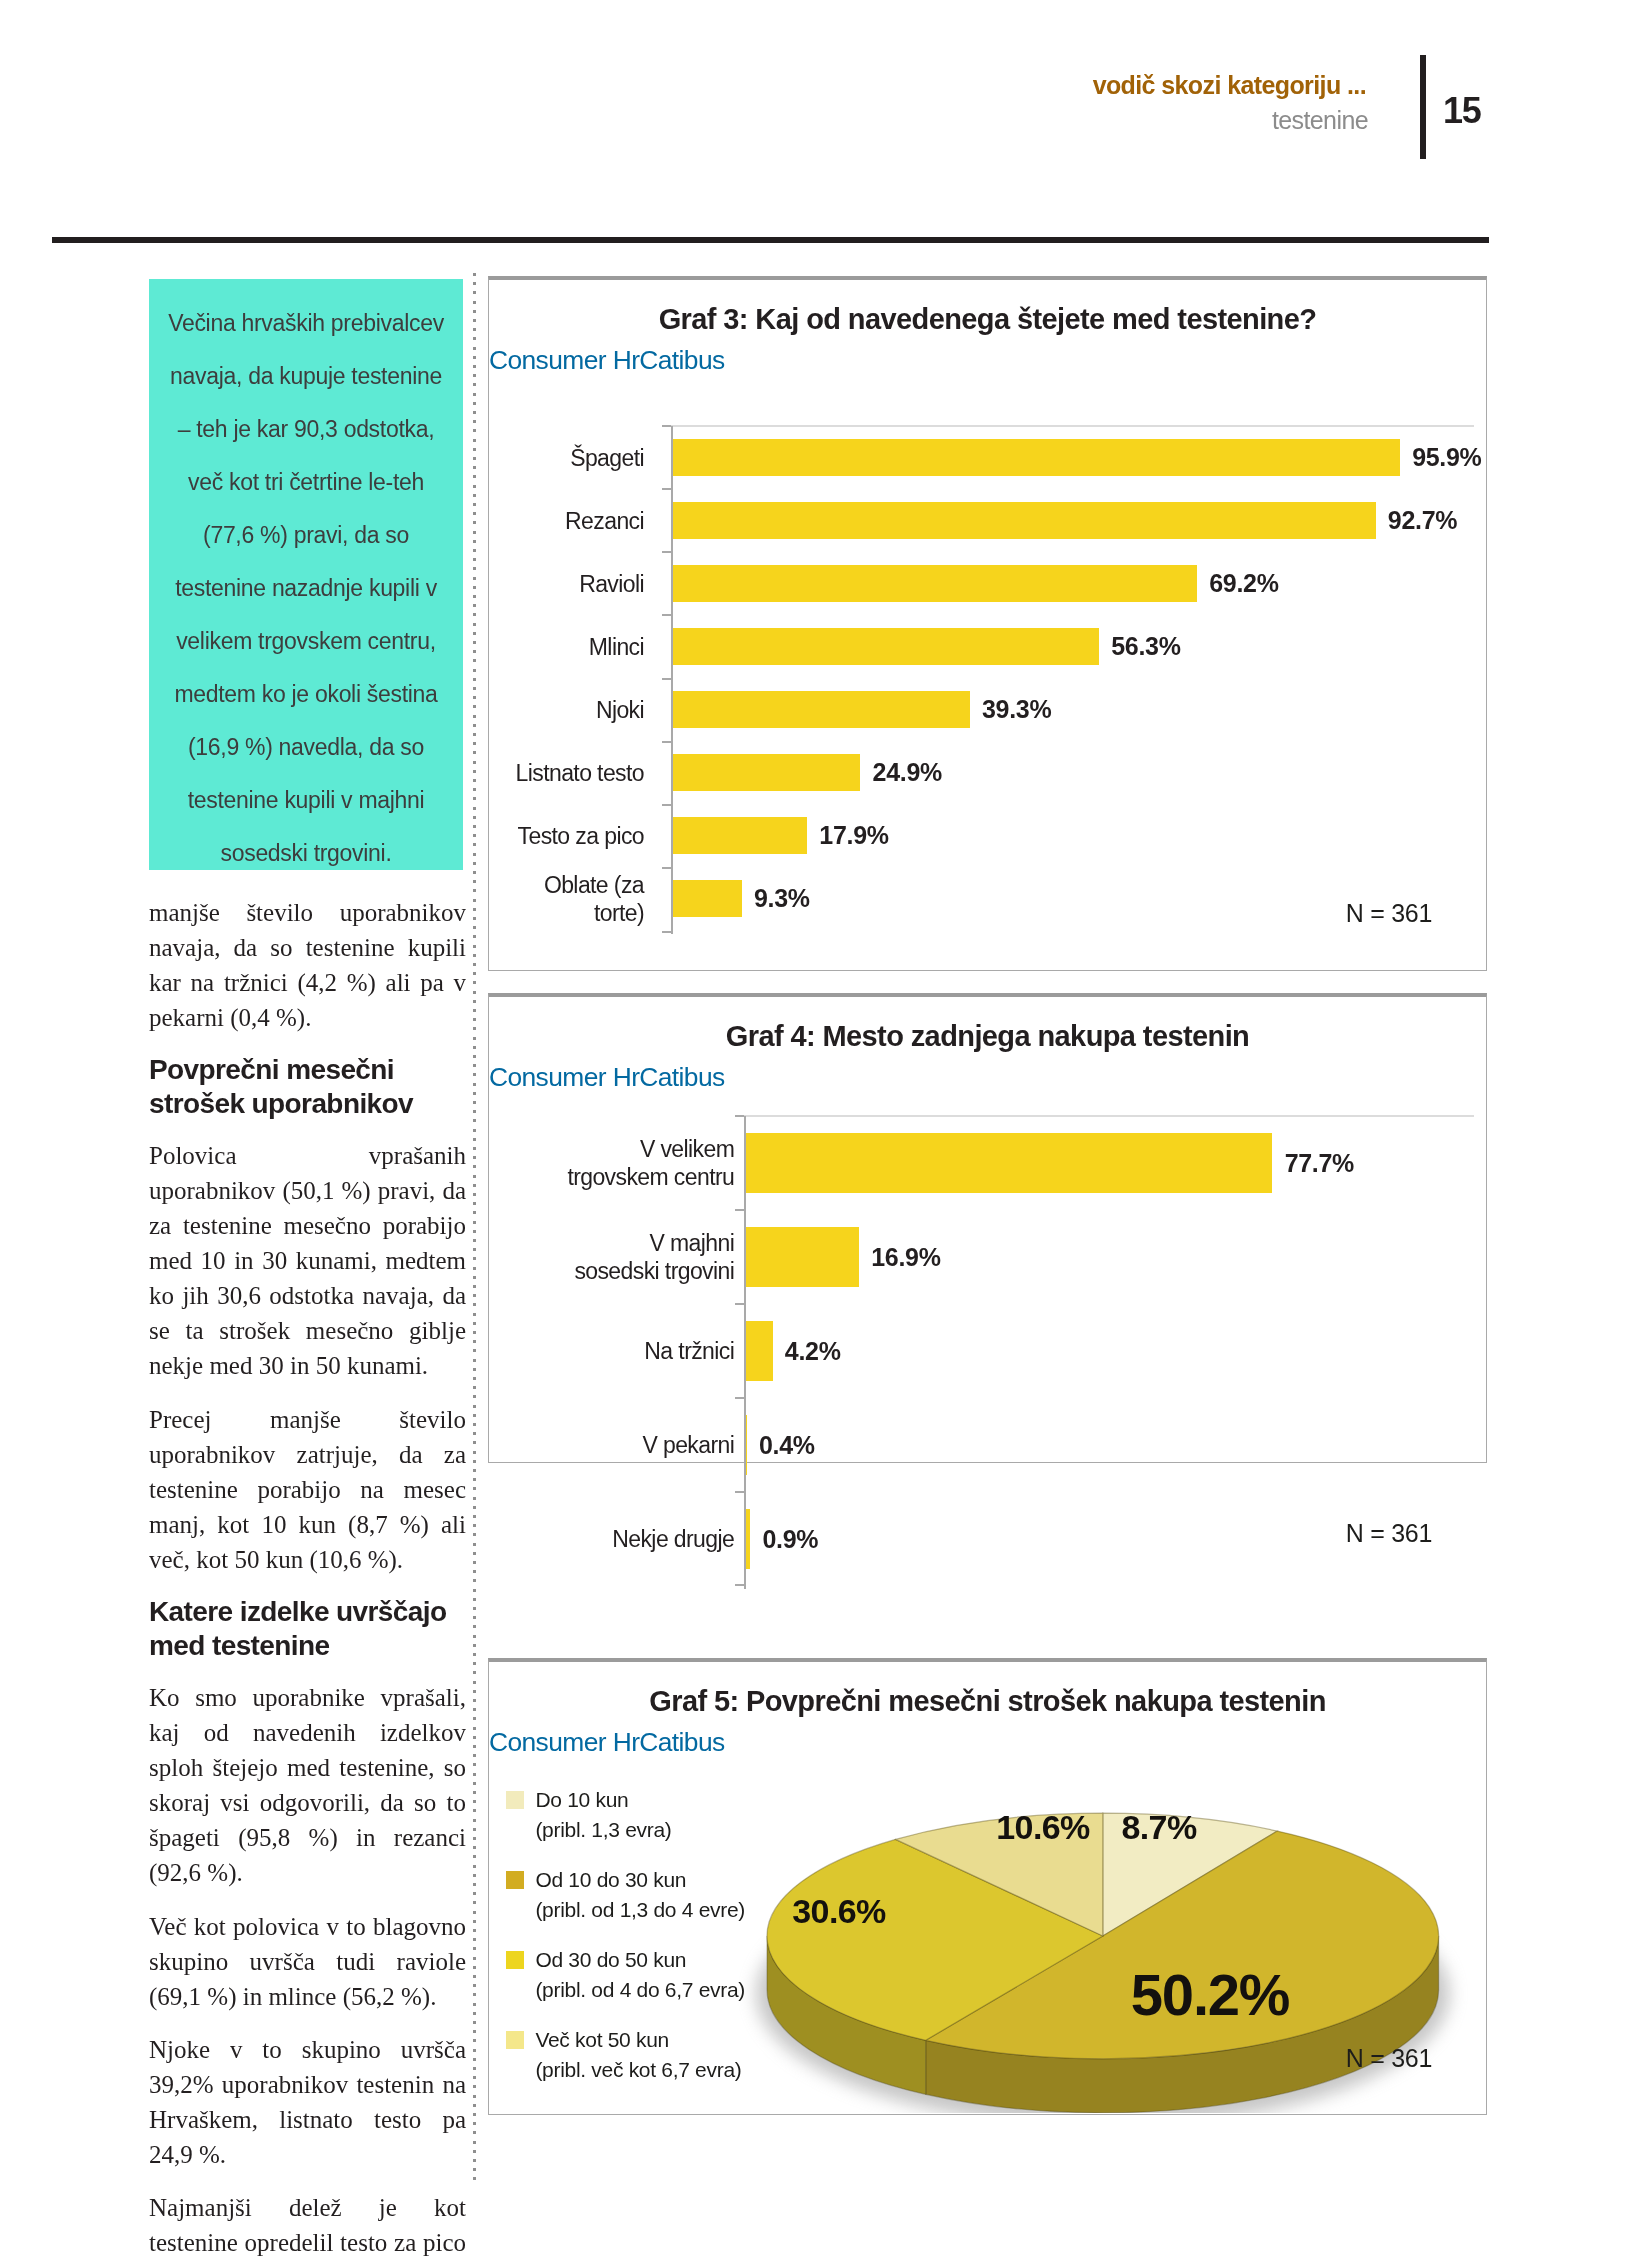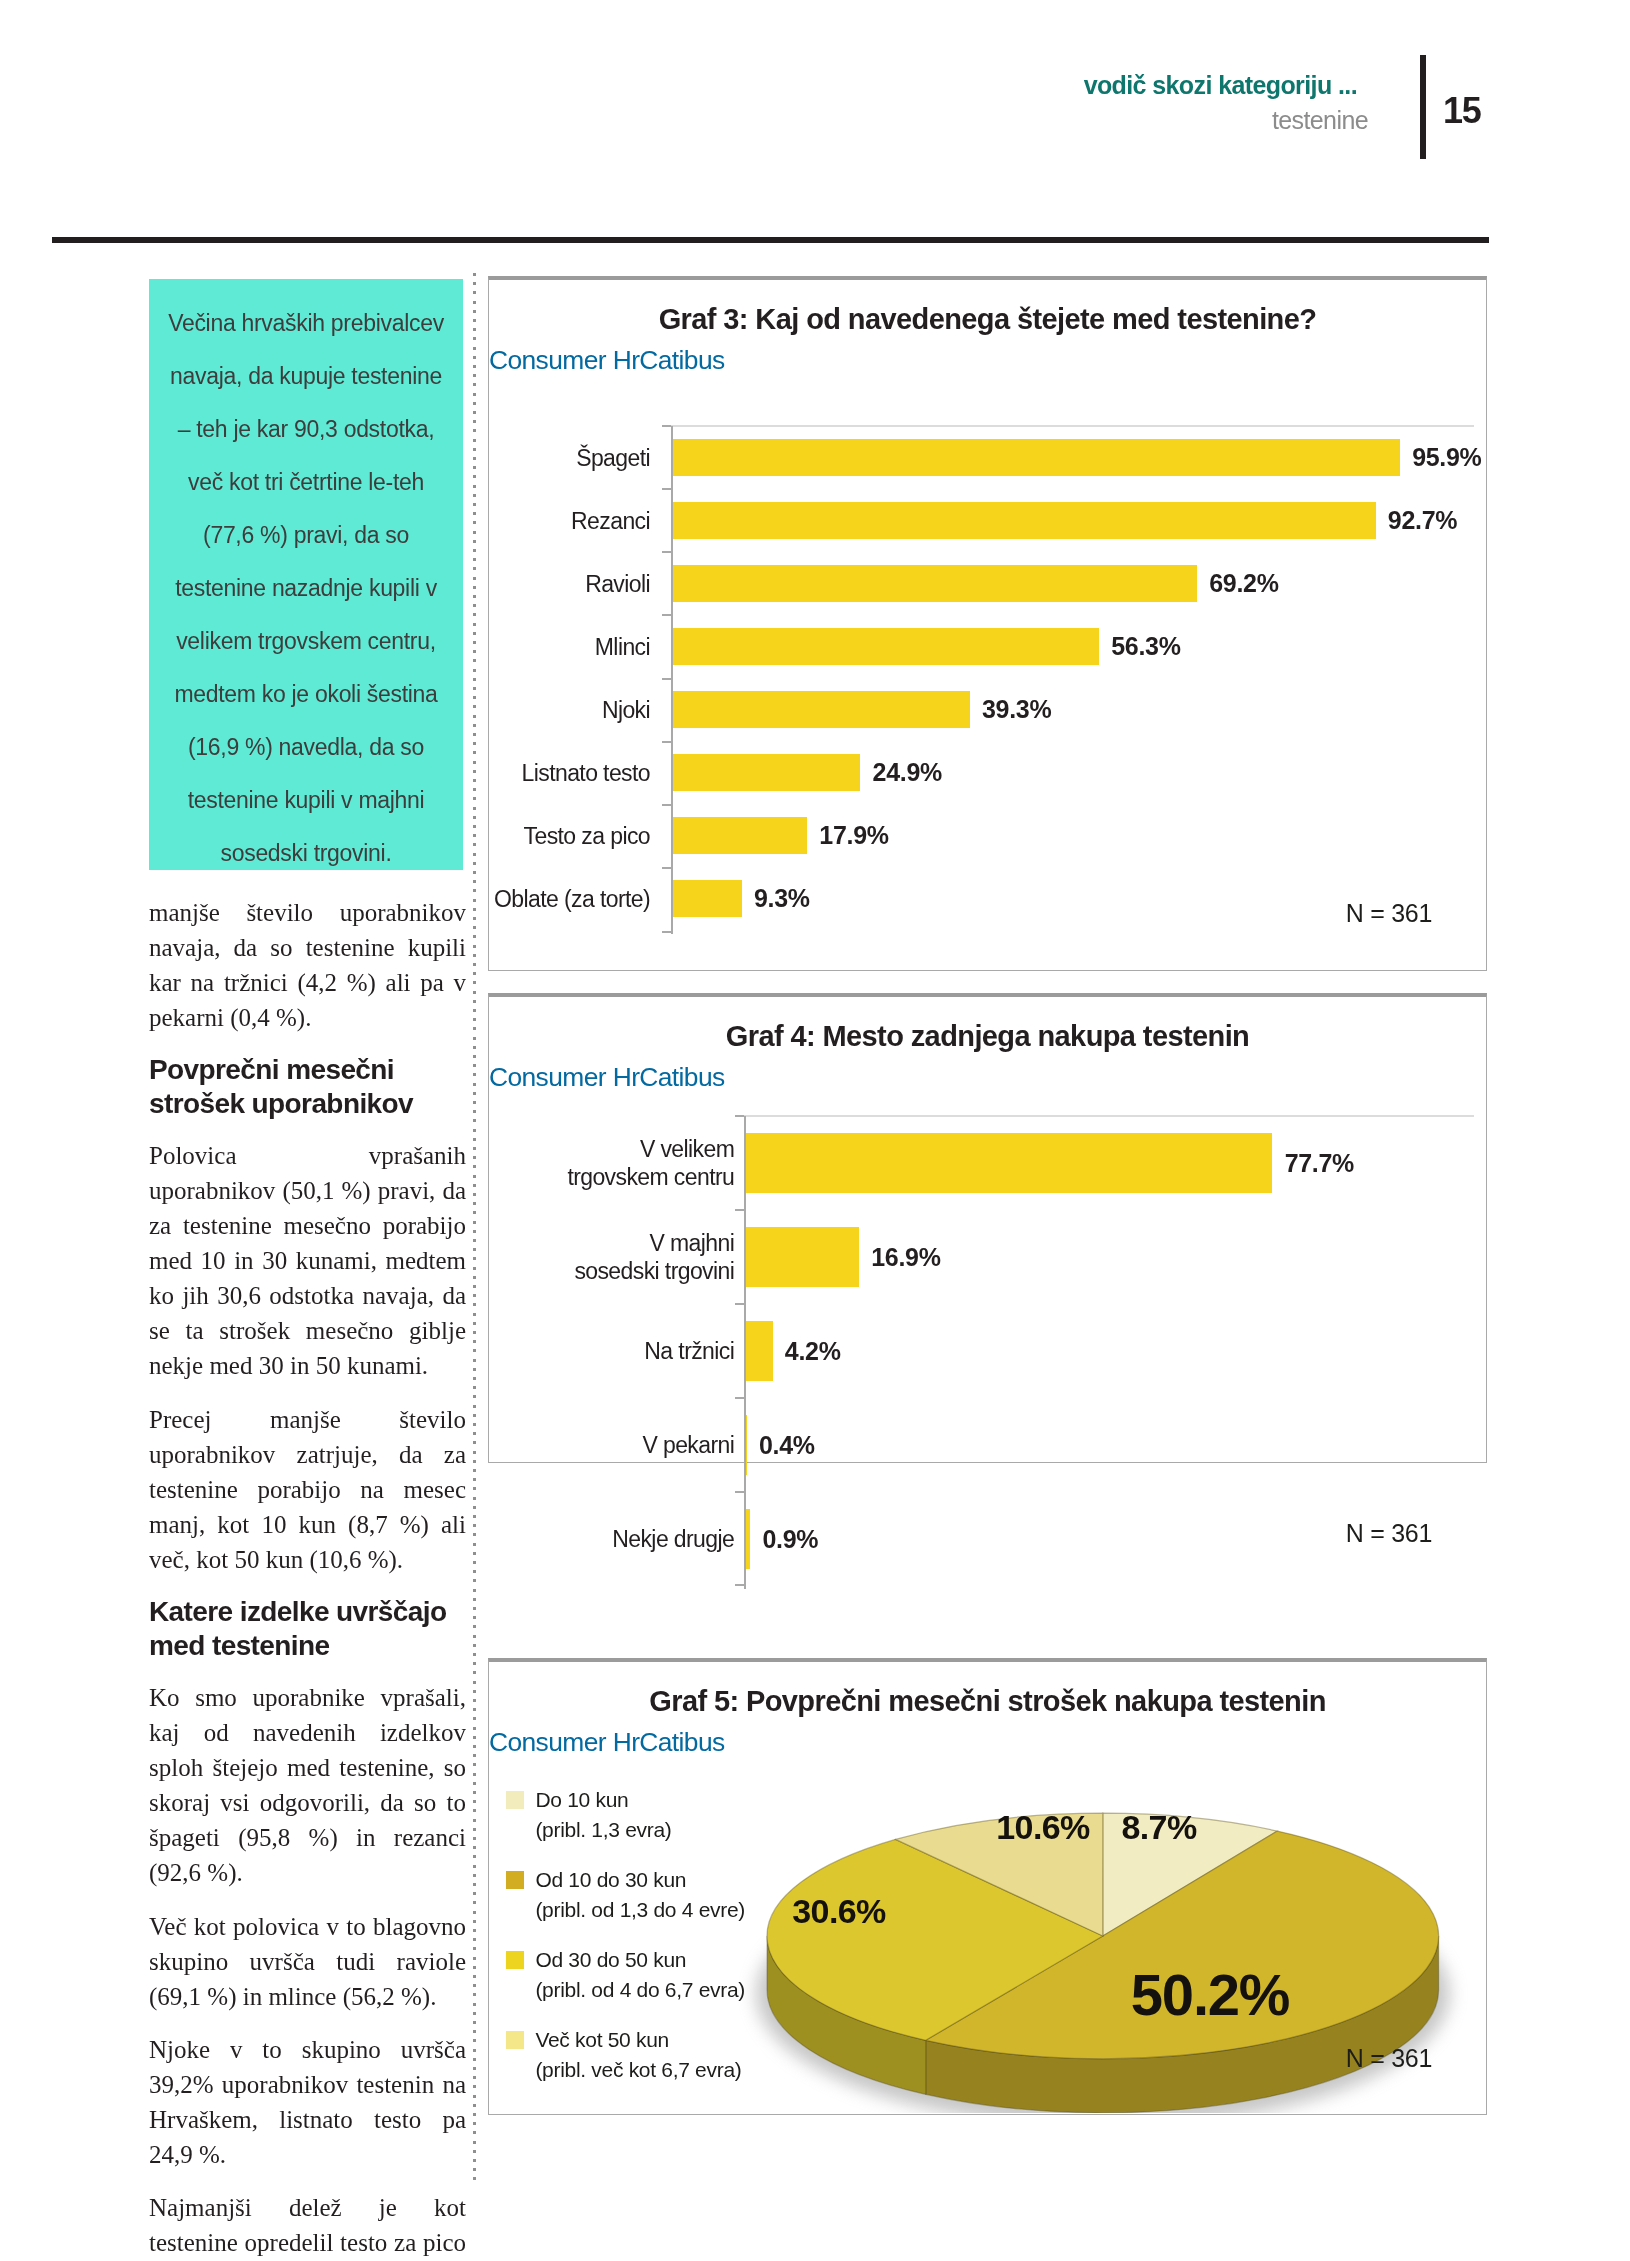--- a/index.html
+++ b/index.html
@@ -1,21 +1,21 @@
 <!DOCTYPE html>
 <html style="font-size:9.8px"><head>
 <meta charset="utf-8">
 <style>
   html,body{margin:0;padding:0;background:#fff;}
   .page{position:relative;width:1630px;height:2261px;background:#ffffff;overflow:hidden;
         font-family:"Liberation Sans",sans-serif;color:#231f20;}
 
   
-  .hdr-breadcrumb{position:absolute;top:71px;right:273px;font-weight:bold;font-size:25px;
-                  letter-spacing:-0.6px;color:#0f766e;}
+  .hdr-breadcrumb{position:absolute;top:71px;right:264px;font-weight:bold;font-size:25px;
+                  letter-spacing:-0.6px;color:#a16207;}
   .hdr-category{position:absolute;top:106px;right:262px;font-size:25px;letter-spacing:-0.6px;color:#8c8c8c;}
   .hdr-bar{position:absolute;left:1420px;top:55px;width:5.5px;height:104px;background:#221e1f;}
   .hdr-pagenum{position:absolute;left:1443px;top:90px;font-weight:bold;font-size:36px;letter-spacing:-1.2px;}
   .hdr-rule{position:absolute;left:52px;top:237px;width:1437px;height:5.5px;background:#221e1f;}
 
   
   .graybox{position:absolute;left:149px;top:279px;width:314px;height:591px;background:#5eead4;
            box-sizing:border-box;padding:18.4px 14.7px;text-align:center;
            font-family:"Liberation Sans",sans-serif;font-size:23px;line-height:53px;
            letter-spacing:-0.3px;color:#3d3d3d;}
@@ -42,21 +42,21 @@
   .box1 .gridline{left:182px;right:12.3px;top:145px;}
   .box2 .gridline{left:255px;right:12.3px;top:118px;}
   .bar-rows{position:absolute;}
   .box1 .bar-rows{left:0;top:146px;right:12.3px;}
   .box2 .bar-rows{left:0;top:119px;right:12.3px;}
   .bar-row{display:flex;align-items:center;}
   .box1 .bar-row{height:63px;}
   .box2 .bar-row{height:94px;}
   .bar-cat{flex:none;box-sizing:border-box;text-align:right;font-size:23px;letter-spacing:-0.6px;
            white-space:pre-line;line-height:28px;}
-  .box1 .bar-cat{width:182px;padding-right:21px;}
+  .box1 .bar-cat{width:182px;padding-right:27px;}
   .box2 .bar-cat{width:255px;padding-right:9.8px;}
   .bar-track{flex:1;position:relative;display:flex;align-items:center;height:100%;}
   .bar{flex:none;}
   .box1 .bar{height:37px;}
   .box2 .bar{height:60px;}
   .bar-val{margin-left:12.3px;font-weight:bold;font-size:25px;letter-spacing:-0.3px;white-space:nowrap;}
   .axis{position:absolute;width:1.8px;background:#a9a9a9;}
   .box1 .axis{left:182px;top:146px;height:508px;}
   .box2 .axis{left:255px;top:119px;height:473px;}
   .tick{position:absolute;left:-9.2px;width:9.2px;height:1.8px;background:#a9a9a9;}

